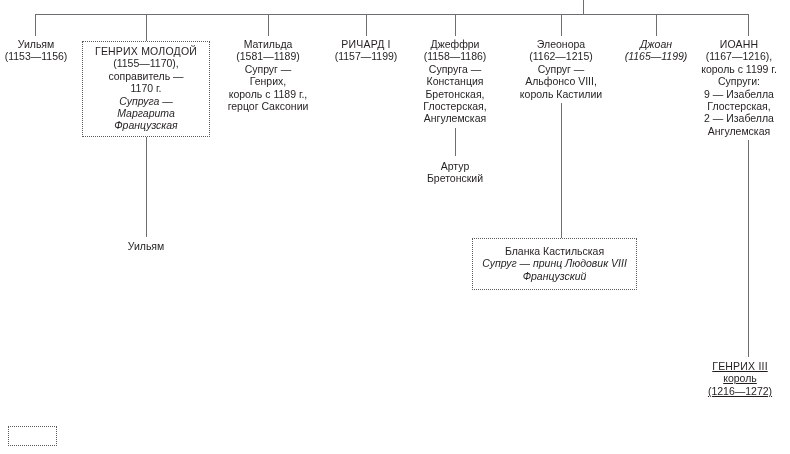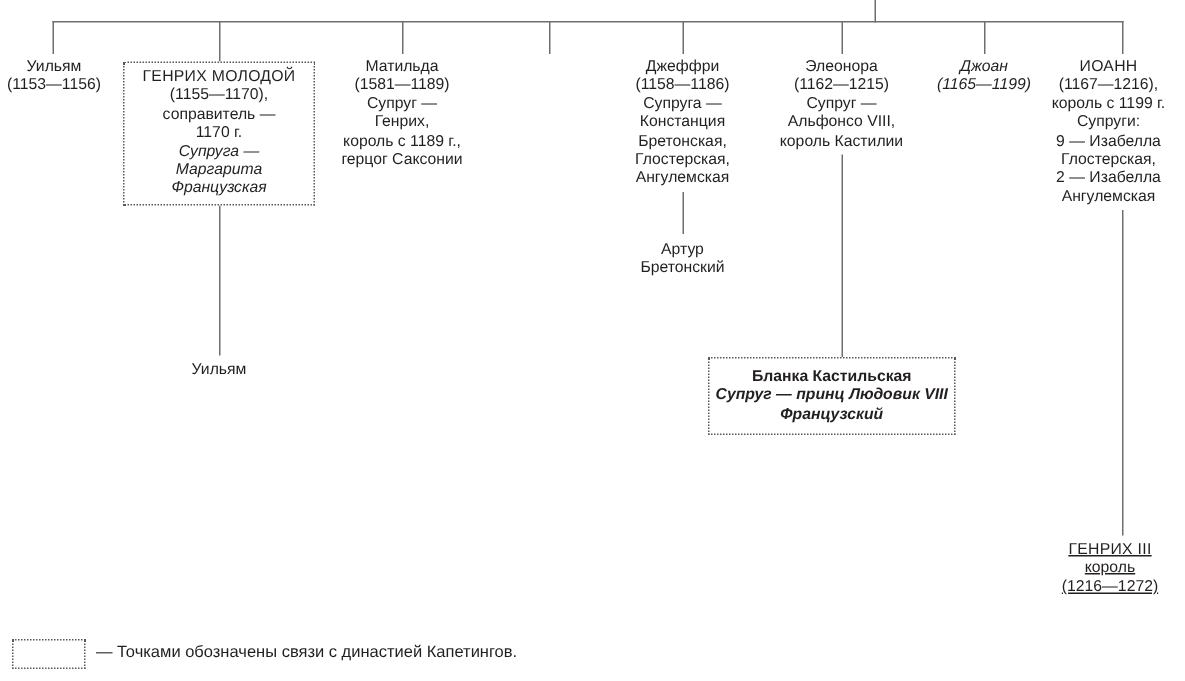--- a/index.html
+++ b/index.html
@@ -107,20 +107,24 @@
 
   <div class="node" style="left:206px; top:38px; width:124px;">
     <span class="ln">Матильда</span>
     <span class="ln">(1581—1189)</span>
     <span class="ln">Супруг —</span>
     <span class="ln">Генрих,</span>
     <span class="ln">король с 1189 г.,</span>
     <span class="ln">герцог Саксонии</span>
   </div>
 
+  <div class="node" style="left:316px; top:38px; width:100px;">
+    <span class="ln caps">РИЧАРД I</span>
+    <span class="ln">(1157—1199)</span>
+  </div>
 
   <div class="node" style="left:406px; top:38px; width:98px;">
     <span class="ln">Джеффри</span>
     <span class="ln">(1158—1186)</span>
     <span class="ln">Супруга —</span>
     <span class="ln">Констанция</span>
     <span class="ln">Бретонская,</span>
     <span class="ln">Глостерская,</span>
     <span class="ln">Ангулемская</span>
   </div>
@@ -151,30 +155,29 @@
 
   <div class="node" style="left:405px; top:160px; width:100px;">
     <span class="ln">Артур</span>
     <span class="ln">Бретонский</span>
   </div>
 
   <div class="node" style="left:76px; top:240px; width:140px;">
     <span class="ln">Уильям</span>
   </div>
 
-  <div class="dotted-box" style="left:472px; top:238px; width:165px; height:52px;font-weight:bold;">
+  <div class="dotted-box" style="left:472px; top:238px; width:165px; height:52px;">
     <div class="node" style="padding-top:6px;">
       <span class="ln">Бланка Кастильская</span>
       <span class="ln ital">Супруг — принц Людовик VIII</span>
       <span class="ln ital">Французский</span>
     </div>
   </div>
 
   <div class="node" style="left:690px; top:360px; width:100px;text-decoration:underline;">
     <span class="ln caps">ГЕНРИХ III</span>
     <span class="ln">король</span>
     <span class="ln">(1216—1272)</span>
   </div>
 
   <div class="legend-swatch" style="left:8px; top:426px; width:49px; height:20px;"></div>
-  <div class="legend-text" style="left:64px; top:429px;">— Точками обозначены связи с династией Капетингов.</div>
 
 </div>
 
 </body></html>

